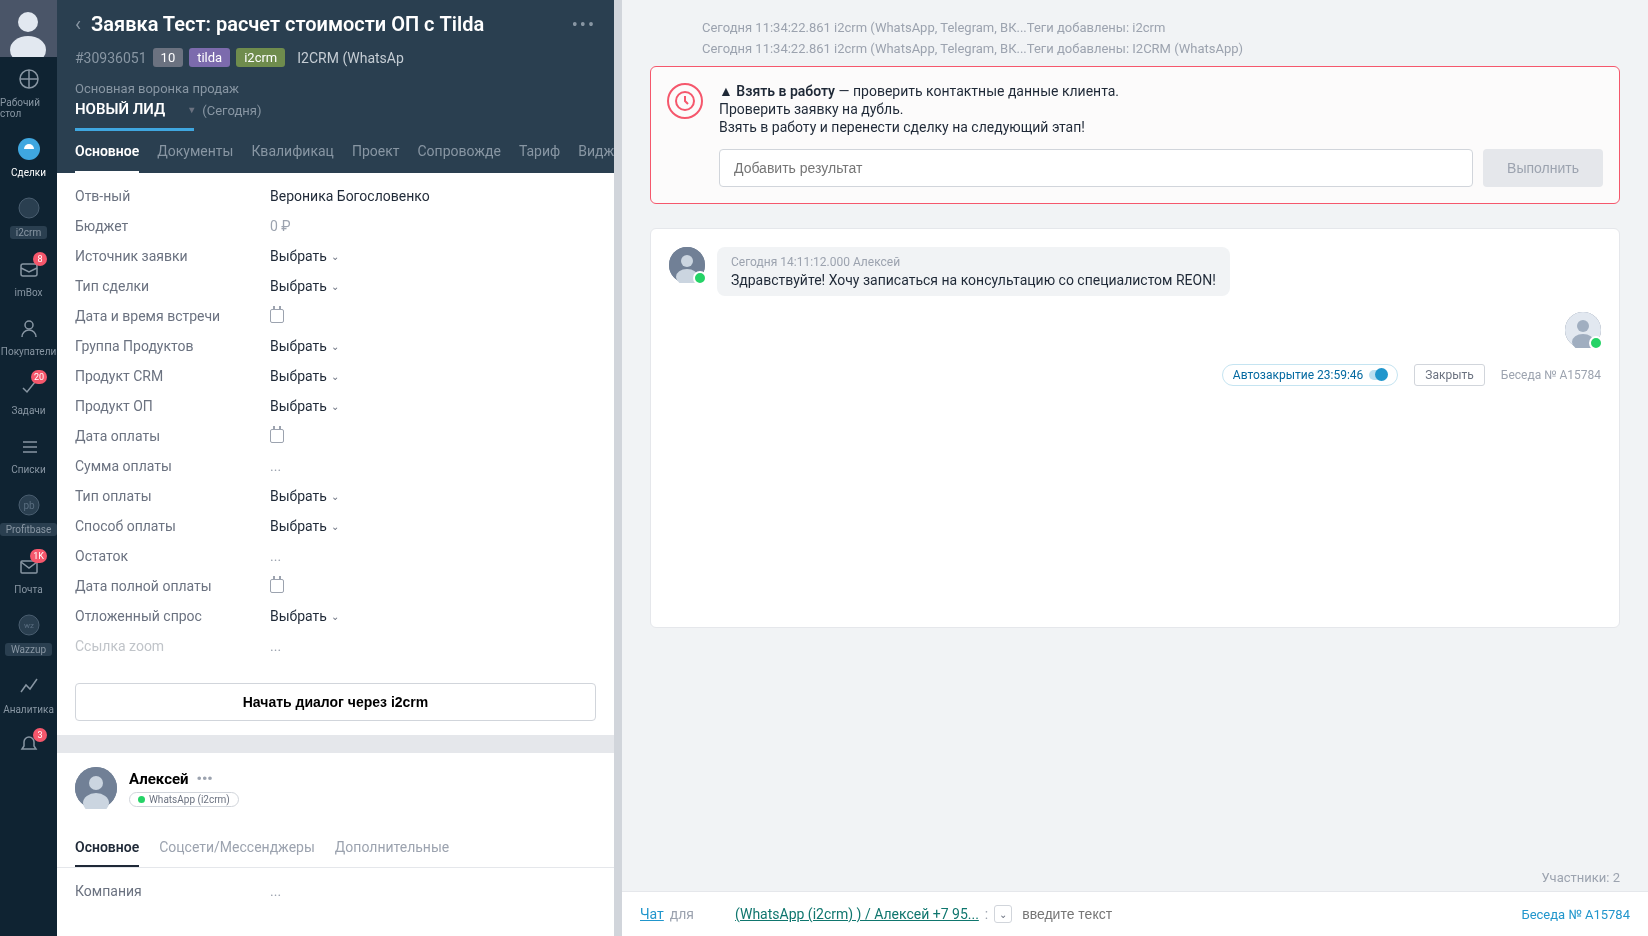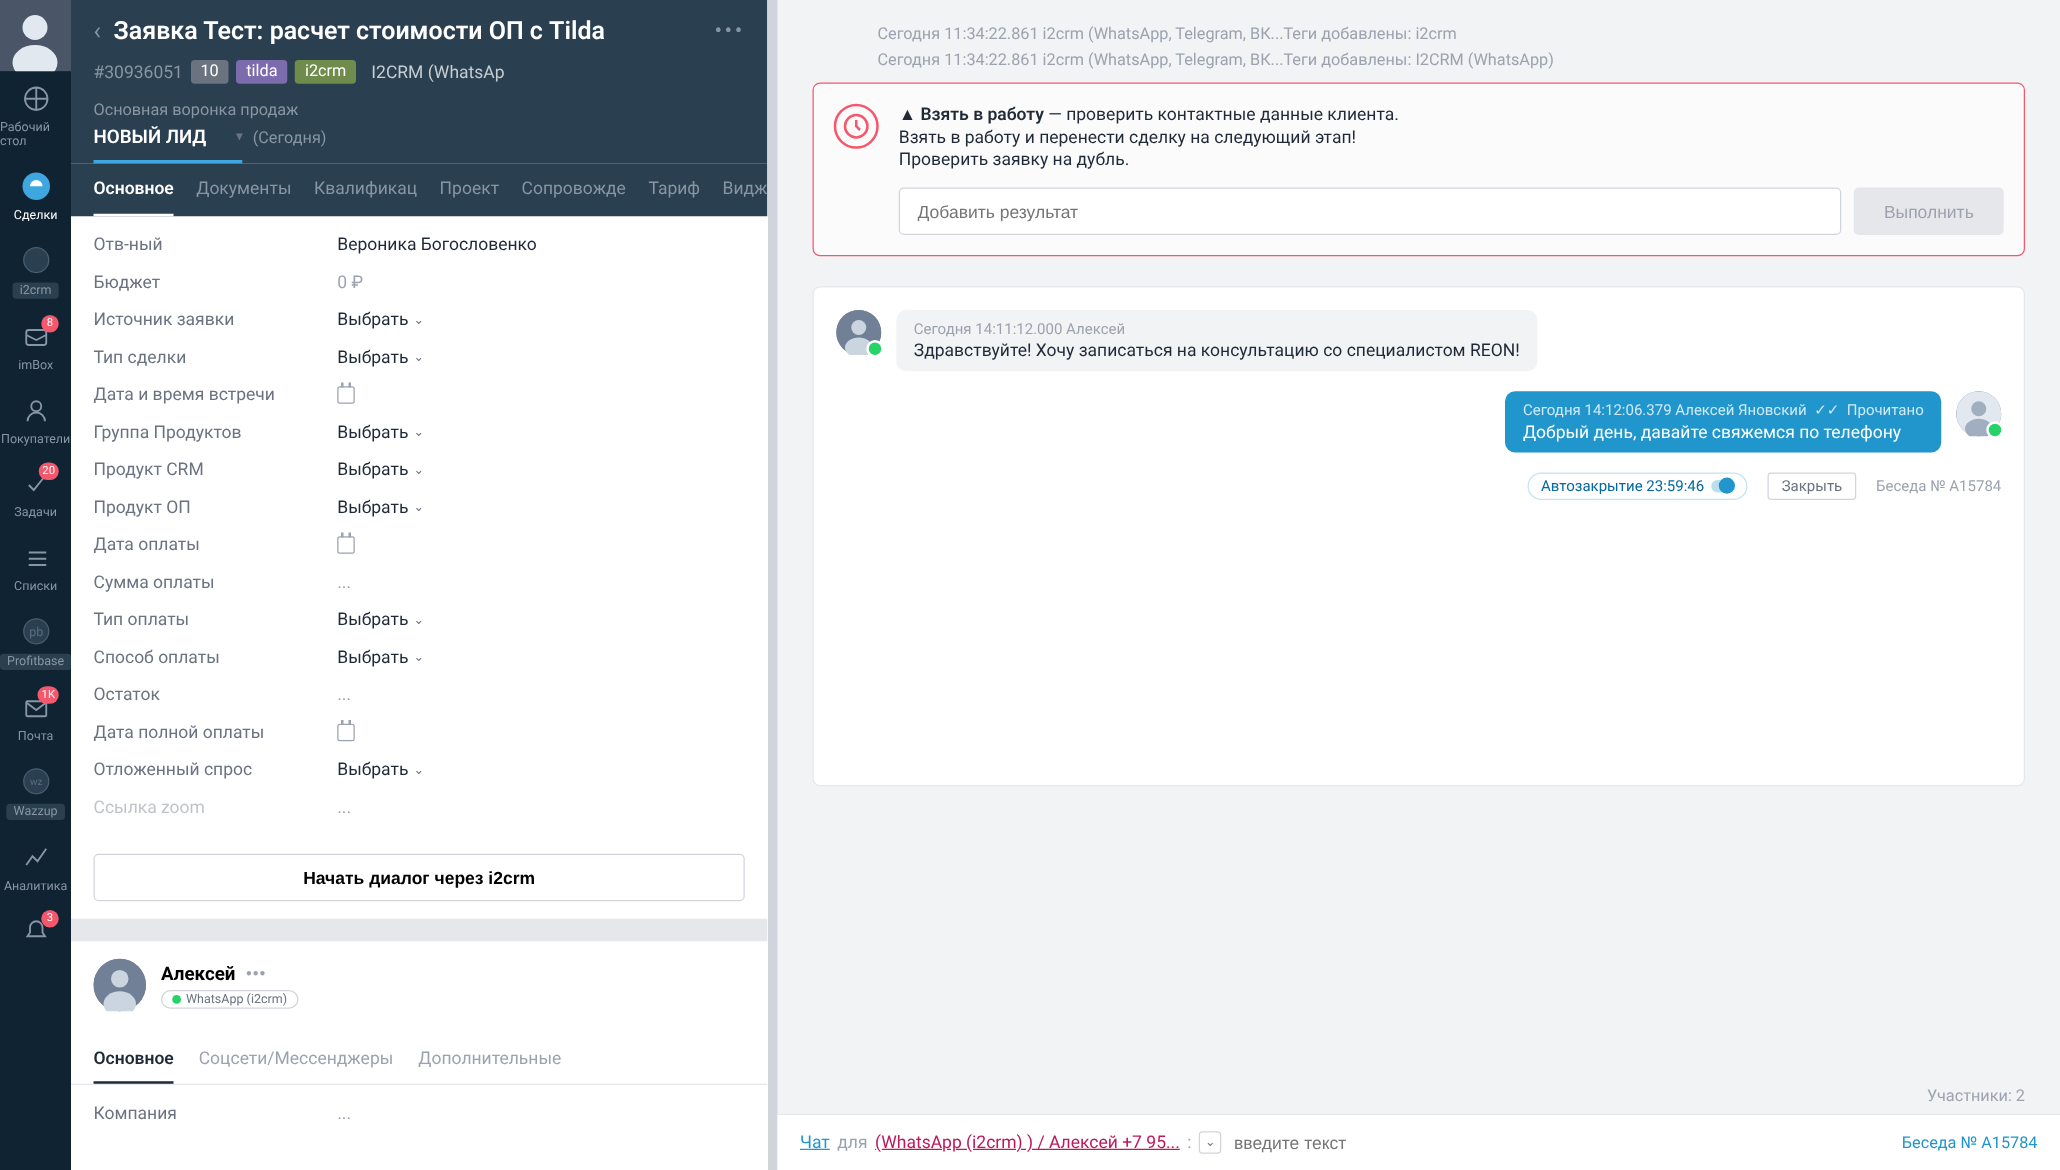--- a/index.html
+++ b/index.html
@@ -96,21 +96,21 @@
 .chat-footer .close-btn { color: #6b7280; cursor: pointer; border: 1px solid #d1d5db; padding: 3px 10px; border-radius: 3px; }
 .chat-footer .meta { color: #9ca3af; }
 .toggle { width: 18px; height: 10px; background: #bcdff0; border-radius: 5px; position: relative; }
 .toggle::after { content: ''; position: absolute; right: -1px; top: -2px; width: 13px; height: 13px; background: #2196cc; border-radius: 50%; }
 
 .rp-participants { text-align: right; padding: 6px 28px; font-size: 13px; color: #9ca3af; }
 
 .rp-input-bar { background: #fff; border-top: 1px solid #e5e7eb; padding: 10px 18px; display: flex; align-items: center; gap: 6px; font-size: 14px; }
 .rp-input-bar .chat-link { color: #2196cc; text-decoration: underline; cursor: pointer; }
 .rp-input-bar .for { color: #9ca3af; }
-.rp-input-bar .channel { color: #be185d; text-decoration: underline; }
+.rp-input-bar .channel { color: #0f766e; text-decoration: underline; margin-left: 35px; }
 .rp-input-bar .expand { border: 1px solid #d1d5db; border-radius: 3px; width: 18px; height: 18px; display: flex; align-items: center; justify-content: center; font-size: 10px; color: #6b7280; cursor: pointer; }
 .rp-input-bar input { flex: 1; border: none; outline: none; font-size: 14px; padding: 4px; }
 .rp-input-bar .conv { color: #2196cc; font-size: 13px; }
 
 svg { display: block; }
 </style>
 </head>
 <body>
 
 <div class="app">
@@ -405,22 +405,22 @@
 
       <div class="task-card">
         <div class="task-icon">
           <svg width="22" height="22" fill="none" stroke="#f5576c" stroke-width="2">
               <circle cx="11" cy="11" r="9"></circle>
               <path d="M11 6 v5 l3 3"></path>
             </svg>
         </div>
         <div class="task-body">
           <div class="task-title-line">▲ <b>Взять в работу</b> <span>— проверить контактные данные клиента.</span></div>
+          <div class="task-title-line">Проверить заявку на дубль.</div>
           <div class="task-title-line">Взять в работу и перенести сделку на следующий этап!</div>
-          <div class="task-title-line">Проверить заявку на дубль.</div>
           <div class="task-actions">
             <input class="task-input" placeholder="Добавить результат" style="">
             <button class="task-btn">Выполнить</button>
           </div>
         </div>
       </div>
 
       <div class="chat-area">
         <div class="chat-msg">
           <div class="chat-avatar">
@@ -431,28 +431,20 @@
               </svg>
             <span class="wa-badge"></span>
           </div>
           <div class="chat-bubble-in">
             <div class="meta">Сегодня 14:11:12.000 Алексей</div>
             <div class="text">Здравствуйте! Хочу записаться на консультацию со специалистом REON!</div>
           </div>
         </div>
 
         <div class="chat-msg out">
-          <div class="chat-bubble-out">
-            <div class="meta">
-                <span>Сегодня 14:12:06.379 Алексей Яновский</span> 
-                <span>✓✓</span> 
-                <span>Прочитано</span>
-              </div>
-            <div class="text">Добрый день, давайте свяжемся по телефону</div>
-          </div>
           <div class="chat-avatar">
             <svg width="36" height="36">
                 <circle cx="18" cy="18" r="18" fill="#e2e8f0"></circle>
                 <circle cx="18" cy="14" r="6" fill="#a0aec0"></circle>
                 <ellipse cx="18" cy="30" rx="11" ry="8" fill="#a0aec0"></ellipse>
               </svg>
             <span class="wa-badge"></span>
           </div>
         </div>
 

